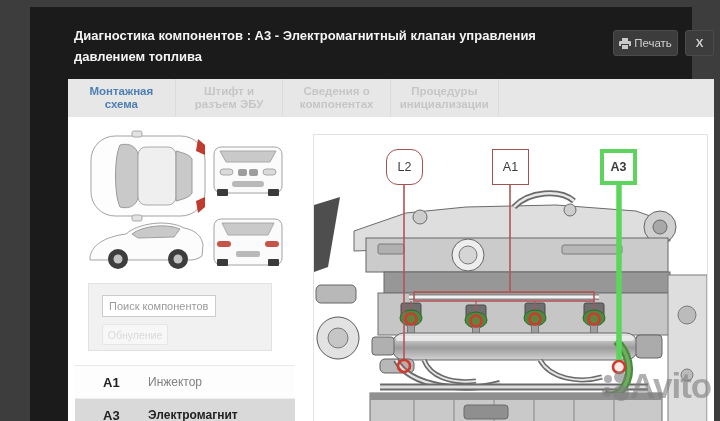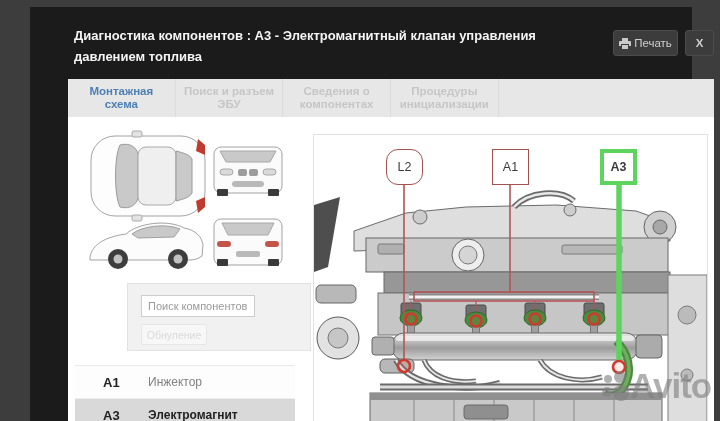--- a/index.html
+++ b/index.html
@@ -35,21 +35,21 @@
     border-right:1px solid #dcdcdc; cursor:pointer; padding:2px 6px;
   }
   .tab.enabled  { color:#4d7fb5; }
   .tab.disabled { color:#c6c6c6; }
   .tab.active   { background:#ffffff; color:#333333; height:44px; border-right:none; z-index:3; }
 
   
   .car-views { position:absolute; left:18px; top:50px; width:200px; height:146px; }
   .search-panel {
     position:absolute; left:20px; top:204px; width:184px; height:68px;
-    background:#f1f1f1; border:1px solid #e2e2e2;margin-left:39px;
+    background:#f1f1f1; border:1px solid #e2e2e2;
   }
   .search-input {
     position:absolute; left:13px; top:11px; width:114px; height:22px;
     border:1px solid #cccccc; background:#ffffff; font-size:11px; color:#555;
     padding:0 6px; font-family:"Liberation Sans", sans-serif;
   }
   .search-input::placeholder { color:#9a9a9a; }
   .reset-btn {
     position:absolute; left:13px; top:40px; width:66px; height:21px;
     background:#f7f7f7; border:1px solid #e6e6e6; border-radius:2px;
@@ -105,21 +105,21 @@
       <span>X</span>
     </div>
 
     <div class="content">
 
       <div class="tabbar">
         <div class="tab enabled">
             <span>Монтажная схема</span>
           </div>
         <div class="tab disabled">
-            <span>Поиск и разъем ЭБУ</span>
+            <span>Штифт и разъем ЭБУ</span>
           </div>
         <div class="tab disabled">
             <span>Сведения о компонентах</span>
           </div>
         <div class="tab disabled">
             <span>Процедуры инициализации</span>
           </div>
       </div>
 
       <svg class="car-views" width="200" height="146" viewBox="0 0 200 146">

